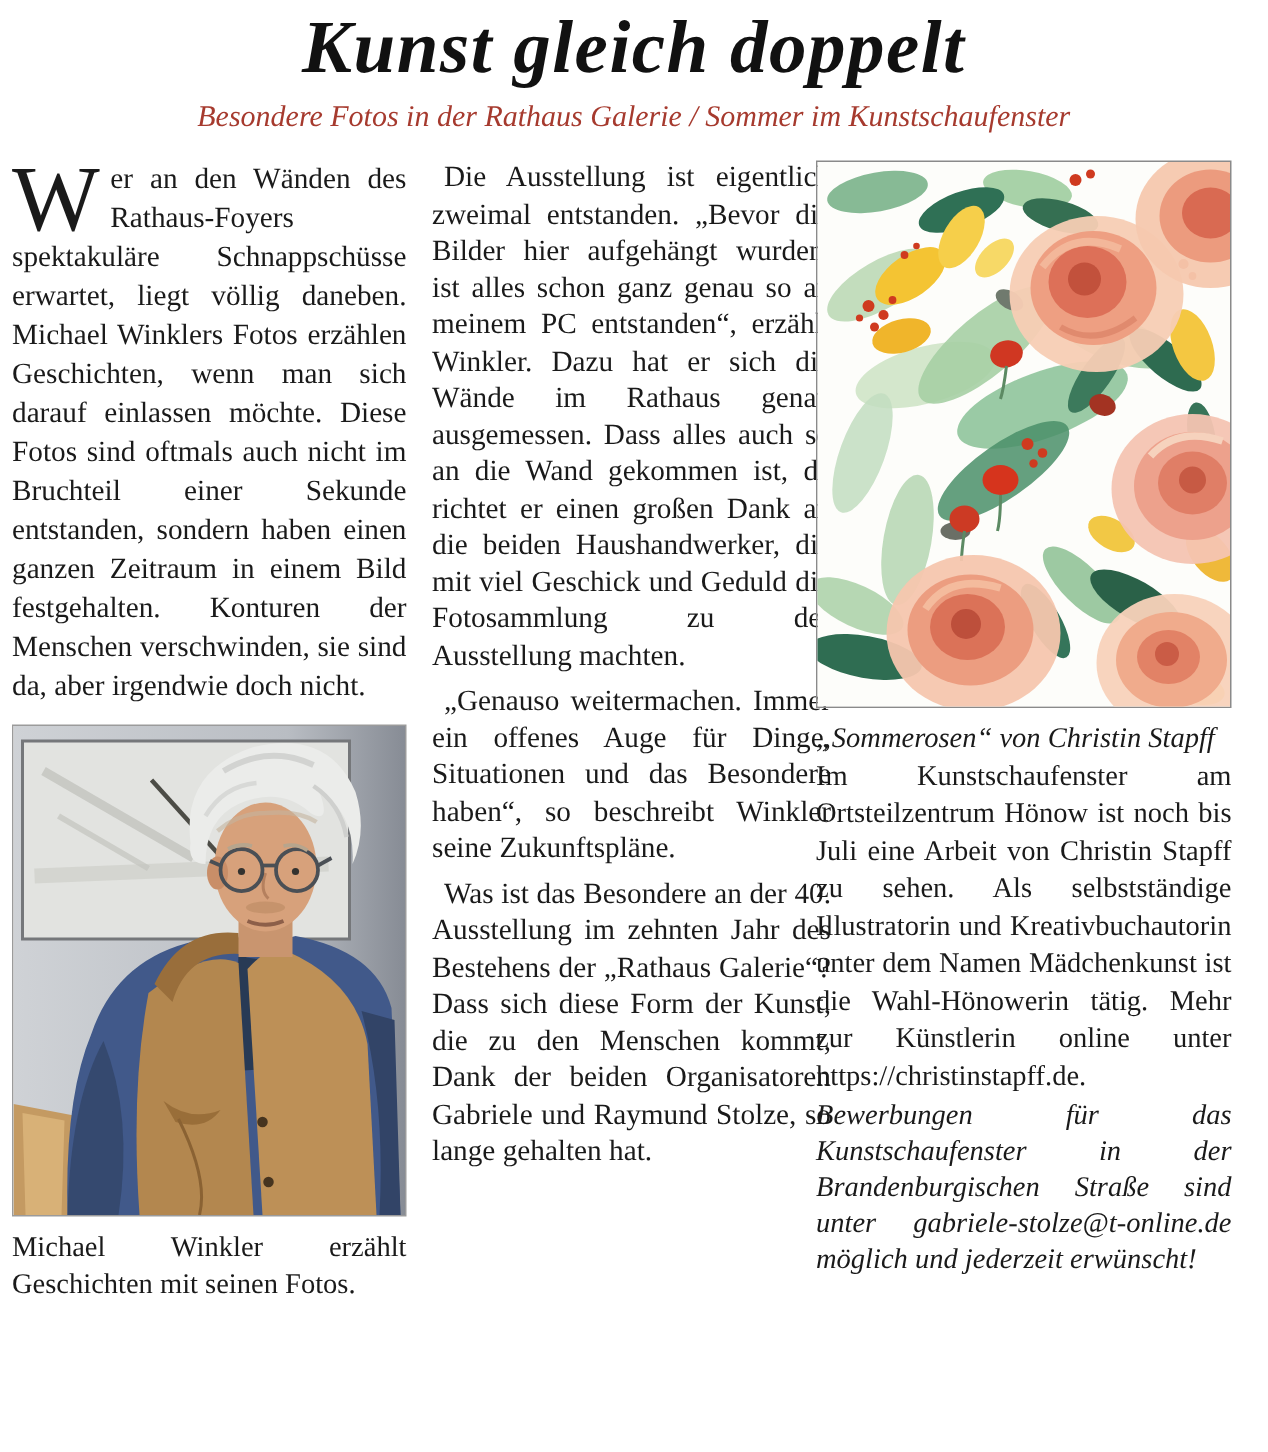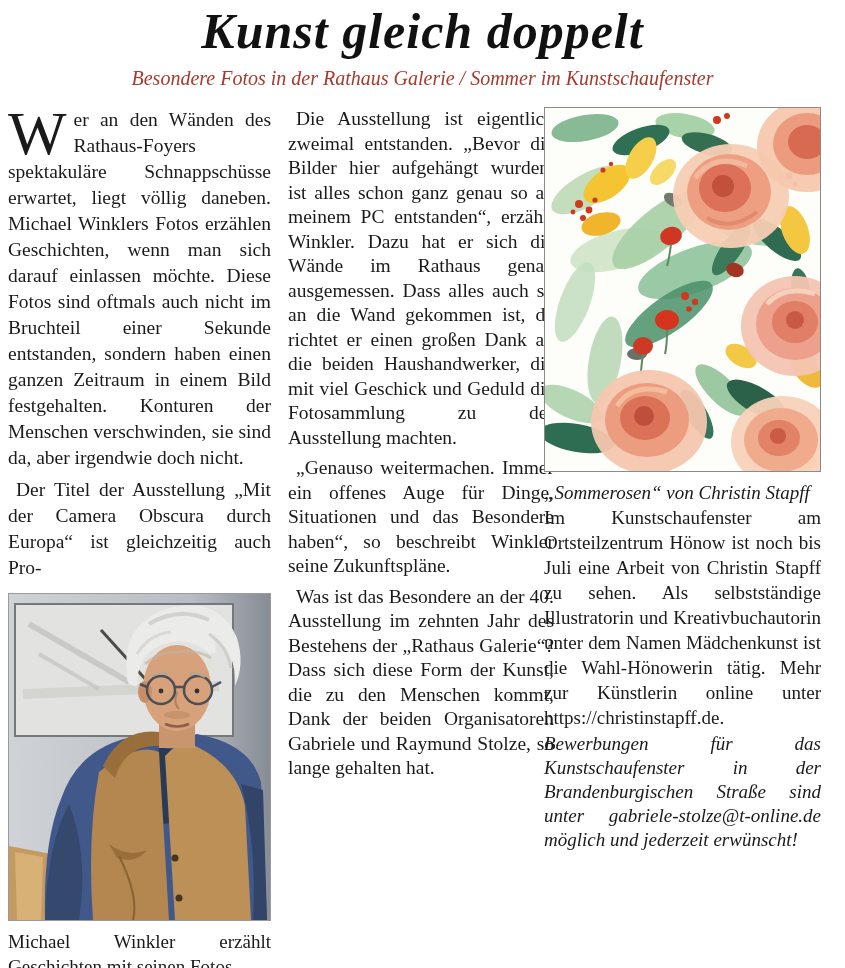--- a/index.html
+++ b/index.html
@@ -53,21 +53,20 @@
 </head>
 <body>
 
 <header class="masthead">
   <h1 class="title">Kunst gleich doppelt</h1>
   <h2 class="subtitle">Besondere Fotos in der Rathaus Galerie / Sommer im Kunstschaufenster</h2>
 </header>
 
 <div class="col" id="col1">
   <p class="body"><span class="dropcap">W</span><span>er an den Wänden des Rathaus-Foyers spektakuläre Schnappschüsse erwartet, liegt völlig daneben. Michael Winklers Fotos erzählen Geschichten, wenn man sich darauf einlassen möchte. Diese Fotos sind oftmals auch nicht im Bruchteil einer Sekunde entstanden, sondern haben einen ganzen Zeitraum in einem Bild festgehalten. Konturen der Menschen verschwinden, sie sind da, aber irgendwie doch nicht.</span></p>
-  <p class="body indent">Der Titel der Ausstellung „Mit der Camera Obscura durch Europa“ ist gleichzeitig auch Pro-</p>
 
   <figure class="photo-fig">
     <svg class="photo-frame" viewBox="0 0 261 326" xmlns="http://www.w3.org/2000/svg">
       <defs>
         <linearGradient id="wallg" x1="0" y1="0" x2="1" y2="0">
           <stop offset="0" stop-color="#cfd2d6"></stop>
           <stop offset="0.7" stop-color="#b9bdc3"></stop>
           <stop offset="1" stop-color="#878c95"></stop>
         </linearGradient>
       </defs>

